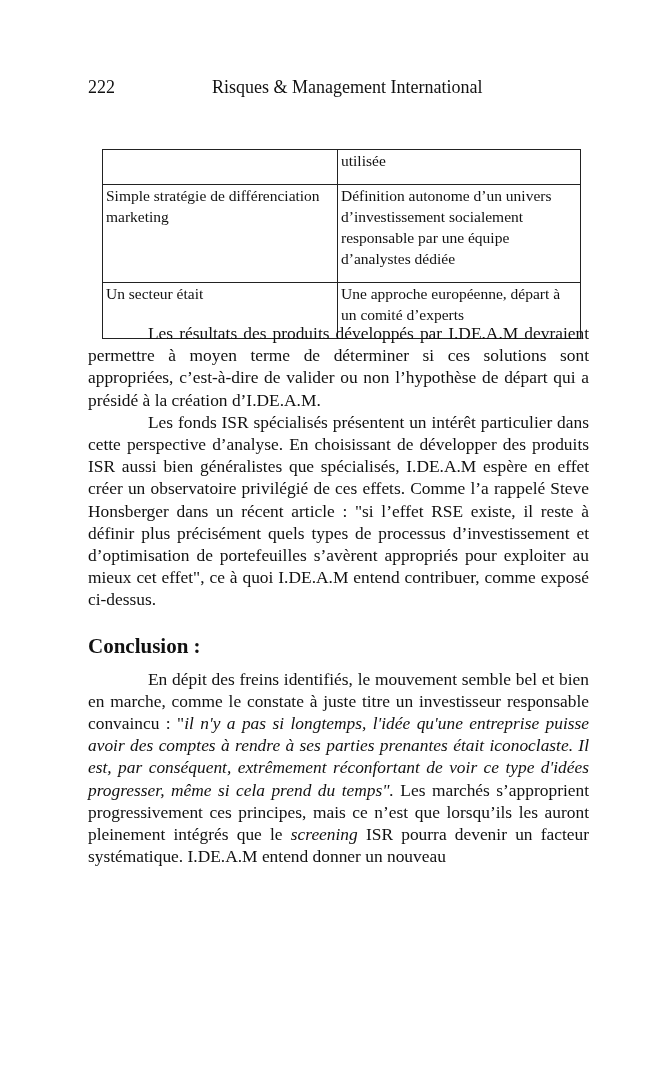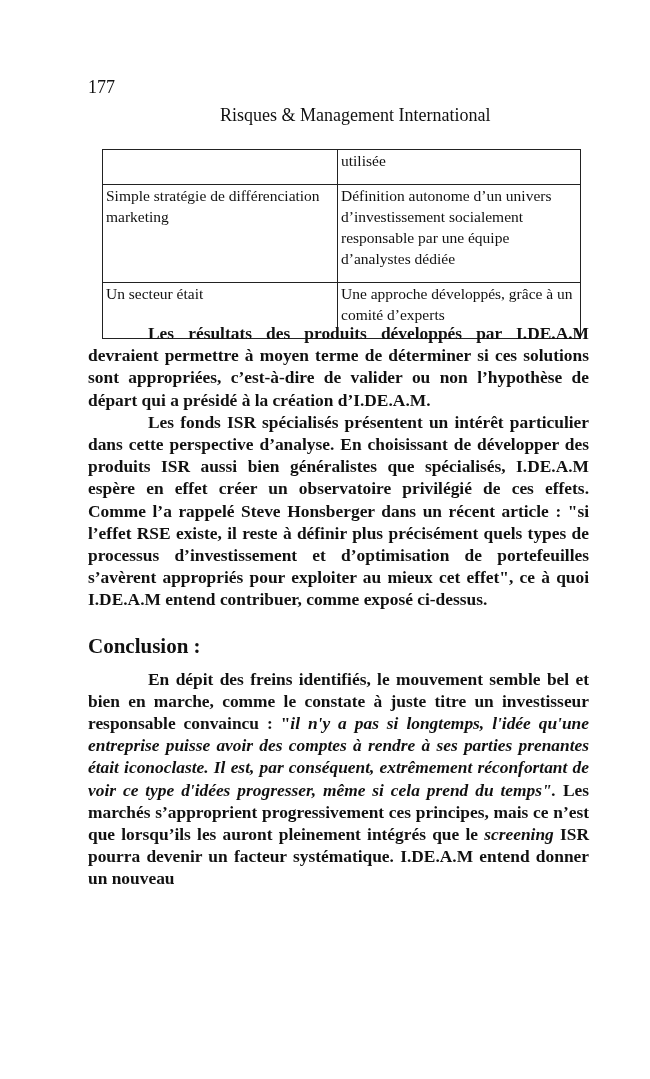--- a/index.html
+++ b/index.html
@@ -6,63 +6,63 @@
     body {
       width: 650px; height: 1079px; position: relative; overflow: hidden;
       font-family: "Liberation Serif", "DejaVu Serif", serif;
       color: #111111;
     }
     .header {
       position: absolute; top: 76px; left: 88px; width: 480px;
       font-size: 18px; line-height: 22px;
     }
     .header .pageno { position: absolute; left: 0; top: 0; }
-    .header .journal { position: absolute; left: 132px; top: 0; margin-top: 28px; }
+    .header .journal { position: absolute; left: 124px; top: 0; }
 
     table.doc-table {
       position: absolute; left: 102px; top: 149px; width: 479px;
       border-collapse: collapse; font-size: 15.5px; line-height: 21px;
     }
     table.doc-table td {
       border: 1.5px solid #222; vertical-align: top;
       padding: 0 6px 13px 3px;
     }
     table.doc-table td.c1 { width: 225px; }
 
     .body-text {
       position: absolute; left: 88px; top: 322px; width: 501px;
       font-size: 17.4px; line-height: 22.2px; text-align: justify;
     }
-    .body-text p { margin: 0; text-indent: 60px; font-weight: bold; }
+    .body-text p { margin: 0; text-indent: 60px; }
     .body-text h2 {
       font-size: 21px; font-weight: bold; margin: 24px 0 11px 0; line-height: 22px;
     }
     .body-text em { font-style: italic; }
   </style>
 </head>
 <body>
 
 <div class="header">
-  <span class="pageno">177</span>
+  <span class="pageno">222</span>
   <span class="journal">Risques &amp; Management International</span>
 </div>
 
 <table class="doc-table">
   <tbody>
       <tr>
     <td class="c1"></td>
     <td>utilisée</td>
   </tr>
   <tr>
     <td class="c1">Simple stratégie de différenciation marketing</td>
     <td>Définition autonome d’un univers d’investissement socialement responsable par une équipe d’analystes dédiée</td>
   </tr>
   <tr>
     <td class="c1">Un secteur était</td>
-    <td>Une approche développés, grâce à un comité d’experts</td>
+    <td>Une approche européenne, départ à un comité d’experts</td>
   </tr>
 </tbody>
   </table>
 
 <div class="body-text">
   <p>Les résultats des produits développés par I.DE.A.M devraient permettre à moyen terme de déterminer si ces solutions sont appropriées, c’est-à-dire de valider ou non l’hypothèse de départ qui a présidé à la création d’I.DE.A.M.</p>
   <p>Les fonds ISR spécialisés présentent un intérêt particulier dans cette perspective d’analyse. En choisissant de développer des produits ISR aussi bien généralistes que spécialisés, I.DE.A.M espère en effet créer un observatoire privilégié de ces effets. Comme l’a rappelé Steve Honsberger dans un récent article : "si l’effet RSE existe, il reste à définir plus précisément quels types de processus d’investissement et d’optimisation de portefeuilles s’avèrent appropriés pour exploiter au mieux cet effet", ce à quoi I.DE.A.M entend contribuer, comme exposé ci-dessus.</p>
   <h2>Conclusion :</h2>
   <p><span>En dépit des freins identifiés, le mouvement semble bel et bien en marche, comme le constate à juste titre un investisseur responsable convaincu : "</span><em>il n'y a pas si longtemps, l'idée qu'une entreprise puisse avoir des comptes à rendre à ses parties prenantes était iconoclaste. Il est, par conséquent, extrêmement réconfortant de voir ce type d'idées progresser, même si cela prend du temps".</em><span> Les marchés s’approprient progressivement ces principes, mais ce n’est que lorsqu’ils les auront pleinement intégrés que le </span><em>screening</em><span> ISR pourra devenir un facteur systématique. I.DE.A.M entend donner un nouveau</span></p>
 </div>

